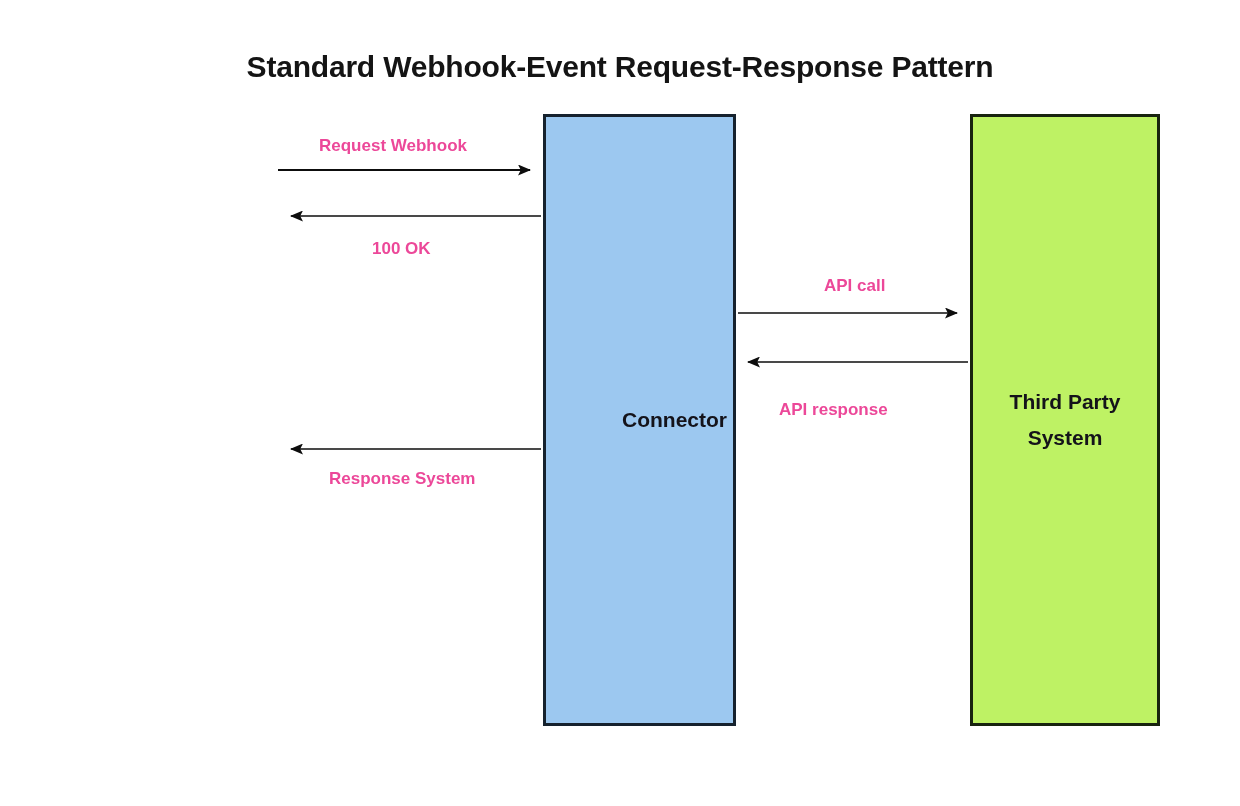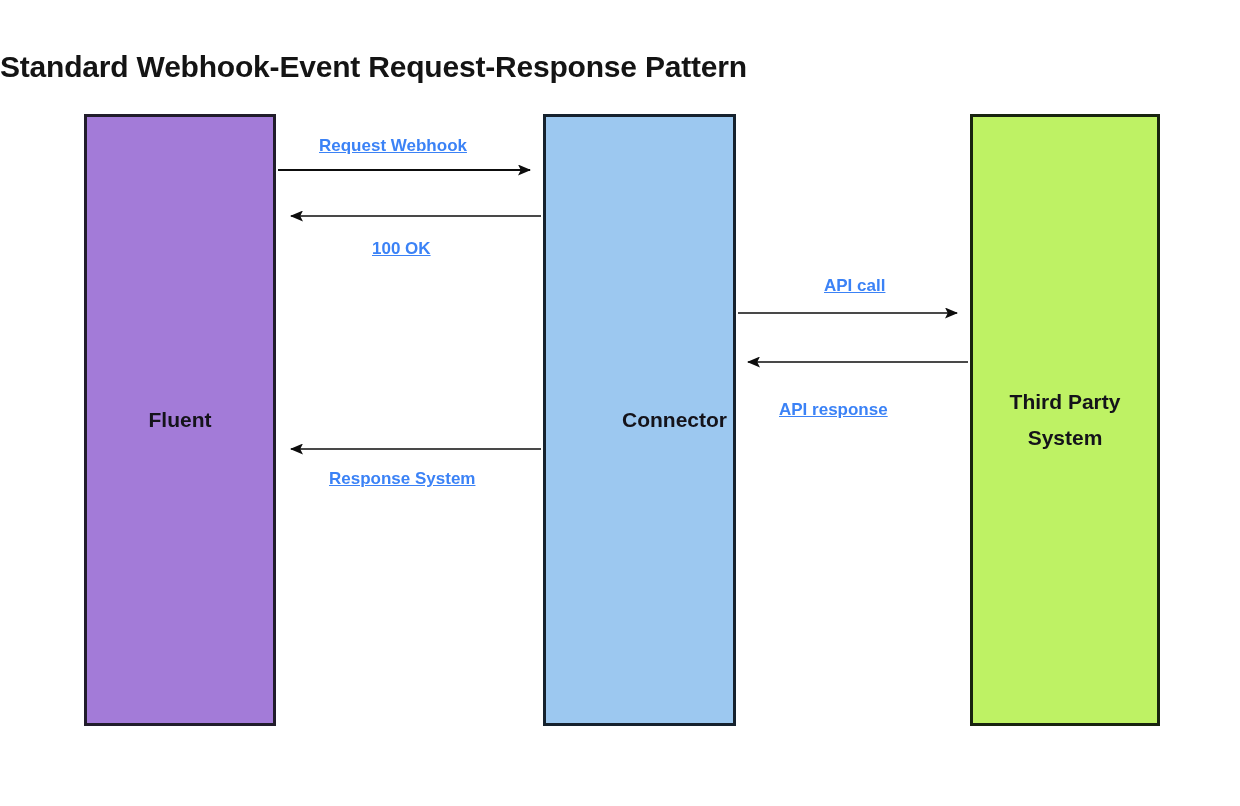--- a/index.html
+++ b/index.html
@@ -20,21 +20,21 @@
     height: 806px;
     background: #ffffff;
   }
 
   
   .diagram-title {
     position: absolute;
     left: 0;
     top: 50px;
     width: 1240px;
-    text-align: left;
+    text-align: center;
     font-size: 30px;
     font-weight: bold;
     letter-spacing: -0.2px;
     color: #141414;
     font-family: "Liberation Sans", sans-serif;
   }
 
   
   .participant {
     position: absolute;
@@ -88,41 +88,37 @@
     width: 1240px;
     height: 806px;
     pointer-events: none;
   }
 
   
   .msg-label {
     position: absolute;
     font-size: 17px;
     font-weight: bold;
-    color: #3b82f6;
+    color: #ec4899;
     white-space: nowrap;
     font-family: "Liberation Sans", sans-serif;
-    text-decoration: underline;
   }
   #lbl-request-webhook { left: 319px; top: 136px; }
   #lbl-200-ok          { left: 372px; top: 239px; }
   #lbl-api-call        { left: 824px; top: 276px; }
   #lbl-api-response    { left: 779px; top: 400px; }
   #lbl-response-event  { left: 329px; top: 469px; }
 </style>
 </head>
 <body>
 
 <div id="canvas">
 
   <div class="diagram-title">Standard Webhook-Event Request-Response Pattern</div>
 
-  <div class="participant" id="p-fluent">
-    <span class="participant-label">Fluent</span>
-  </div>
 
   <div class="participant" id="p-connector">
     <span class="participant-label">Connector</span>
   </div>
 
   <div class="participant" id="p-third-party">
     <span class="participant-label">Third Party
 System</span>
   </div>
 

